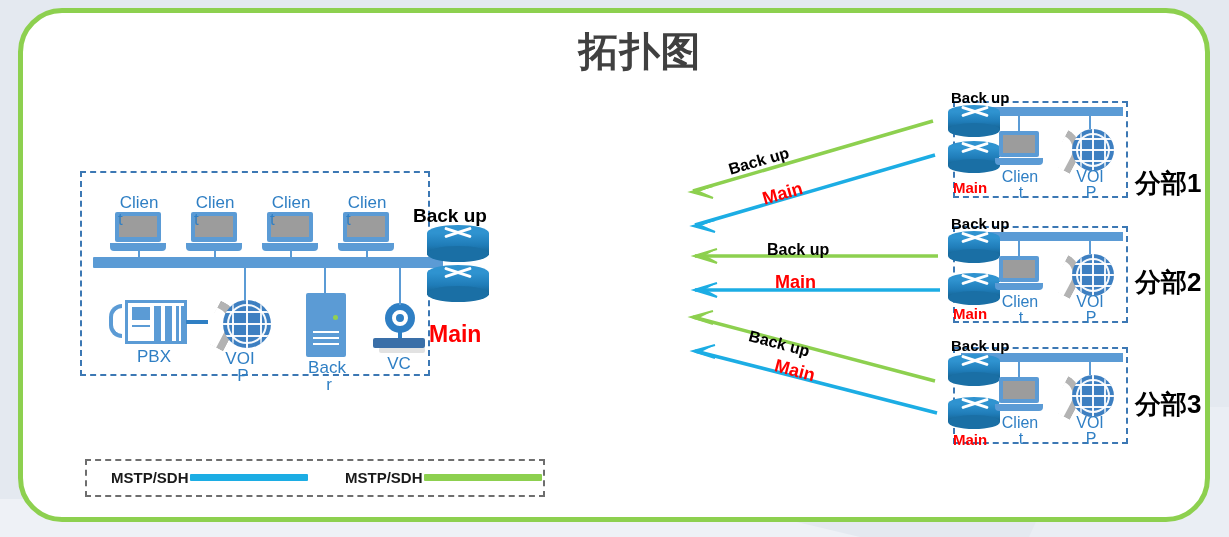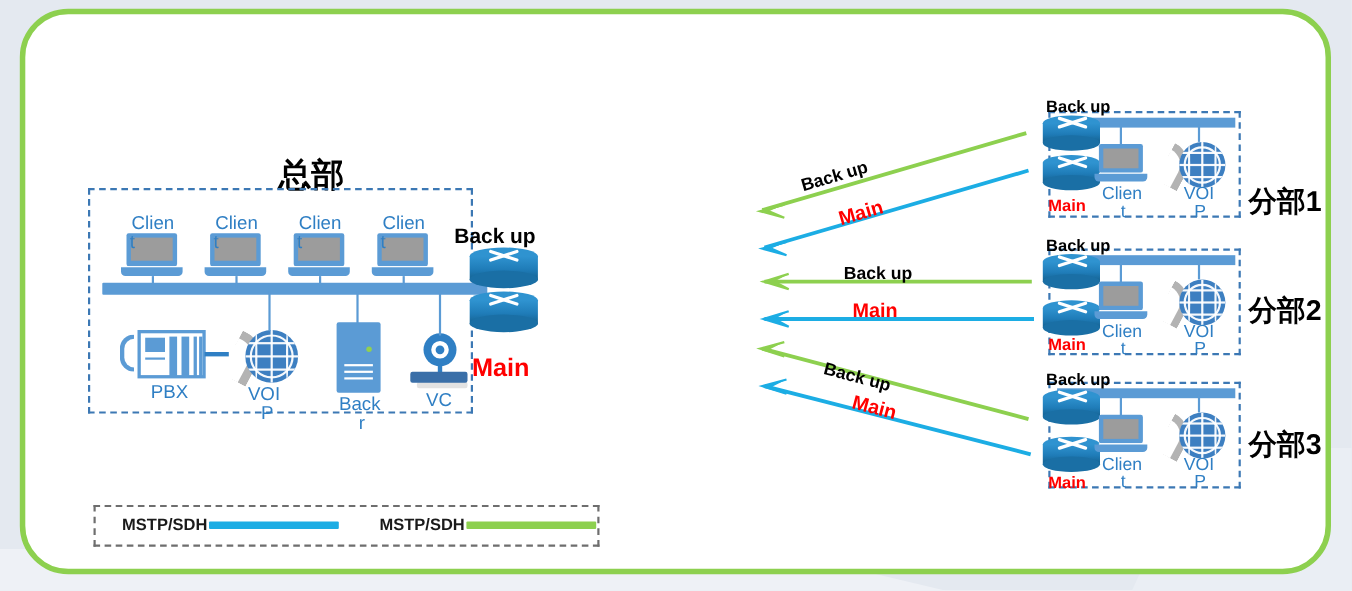--- a/index.html
+++ b/index.html
@@ -182,20 +182,21 @@
 </style>
 </head>
 <body>
 
 <div class="bg-shape-a"></div>
 <div class="bg-shape-b"></div>
 
 <div class="canvas">
 <div class="stage">
 
+  <div class="title">拓扑图</div>
 
   <svg class="links">
 
     <polyline points="670,178 910,108" fill="none" stroke="#8dd04f" stroke-width="3.5"></polyline>
     <polyline points="690,173 668,179 690,185 676,179" fill="#8dd04f" stroke="#8dd04f" stroke-width="2"></polyline>
     <polyline points="672,212 912,142" fill="none" stroke="#1cade4" stroke-width="3.5"></polyline>
     <polyline points="692,207 670,213 692,219 678,213" fill="#1cade4" stroke="#1cade4" stroke-width="2"></polyline>
 
     <polyline points="672,243 915,243" fill="none" stroke="#8dd04f" stroke-width="3.5"></polyline>
     <polyline points="694,236 671,243 694,250 681,243" fill="#8dd04f" stroke="#8dd04f" stroke-width="2"></polyline>
@@ -203,21 +204,20 @@
     <polyline points="694,270 671,277 694,284 681,277" fill="#1cade4" stroke="#1cade4" stroke-width="2"></polyline>
 
     <polyline points="670,304 912,368" fill="none" stroke="#8dd04f" stroke-width="3.5"></polyline>
     <polyline points="690,298 668,304 690,311 676,305" fill="#8dd04f" stroke="#8dd04f" stroke-width="2"></polyline>
     <polyline points="672,338 914,400" fill="none" stroke="#1cade4" stroke-width="3.5"></polyline>
     <polyline points="692,332 670,338 692,345 678,339" fill="#1cade4" stroke="#1cade4" stroke-width="2"></polyline>
 
     <polyline points="455,228 672,212" fill="none" stroke="#8dd04f" stroke-width="3.5" opacity="0"></polyline>
   </svg>
 
-  <div class="hq-title">总部</div>
   <div class="hq-box"></div>
   <div class="hq-bus"></div>
 
   <div style="position:absolute;left:87px;top:199px;">
     <div class="laptop" style="left:0;top:0;">
       <div class="screen"></div>
           <div class="glass"></div>
       <div class="foot"></div>
           <div class="base"></div>
     </div>

